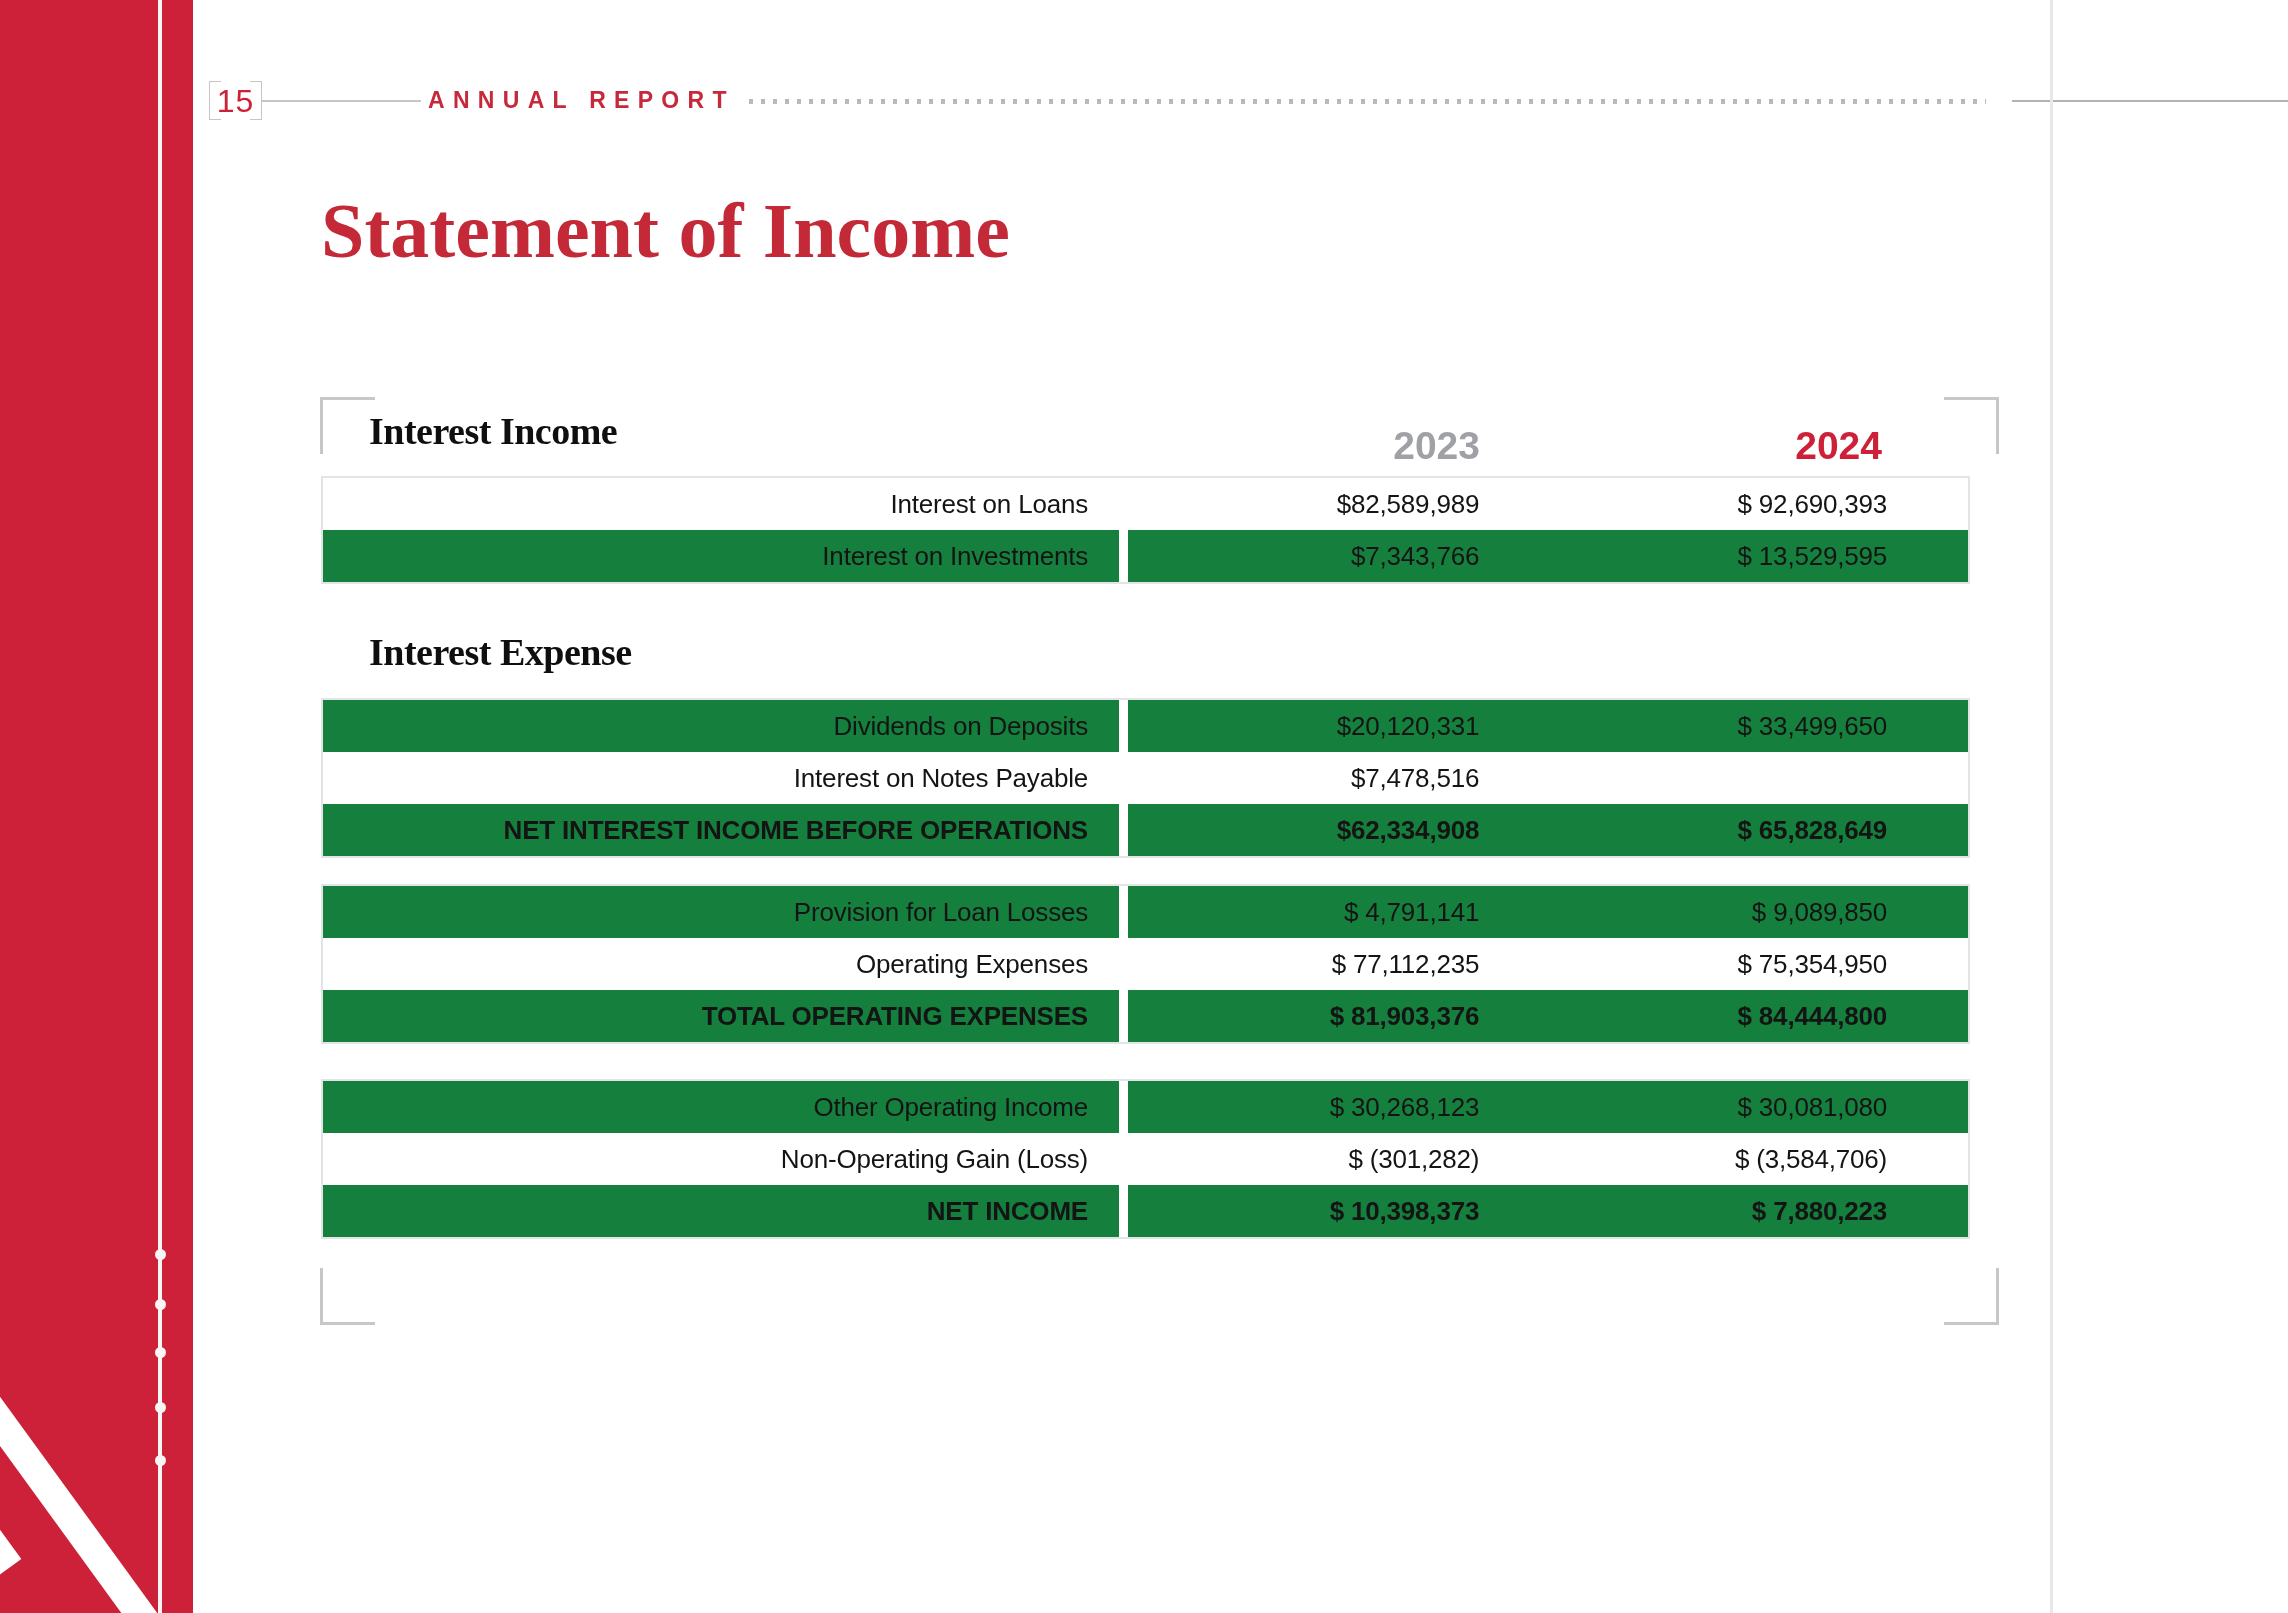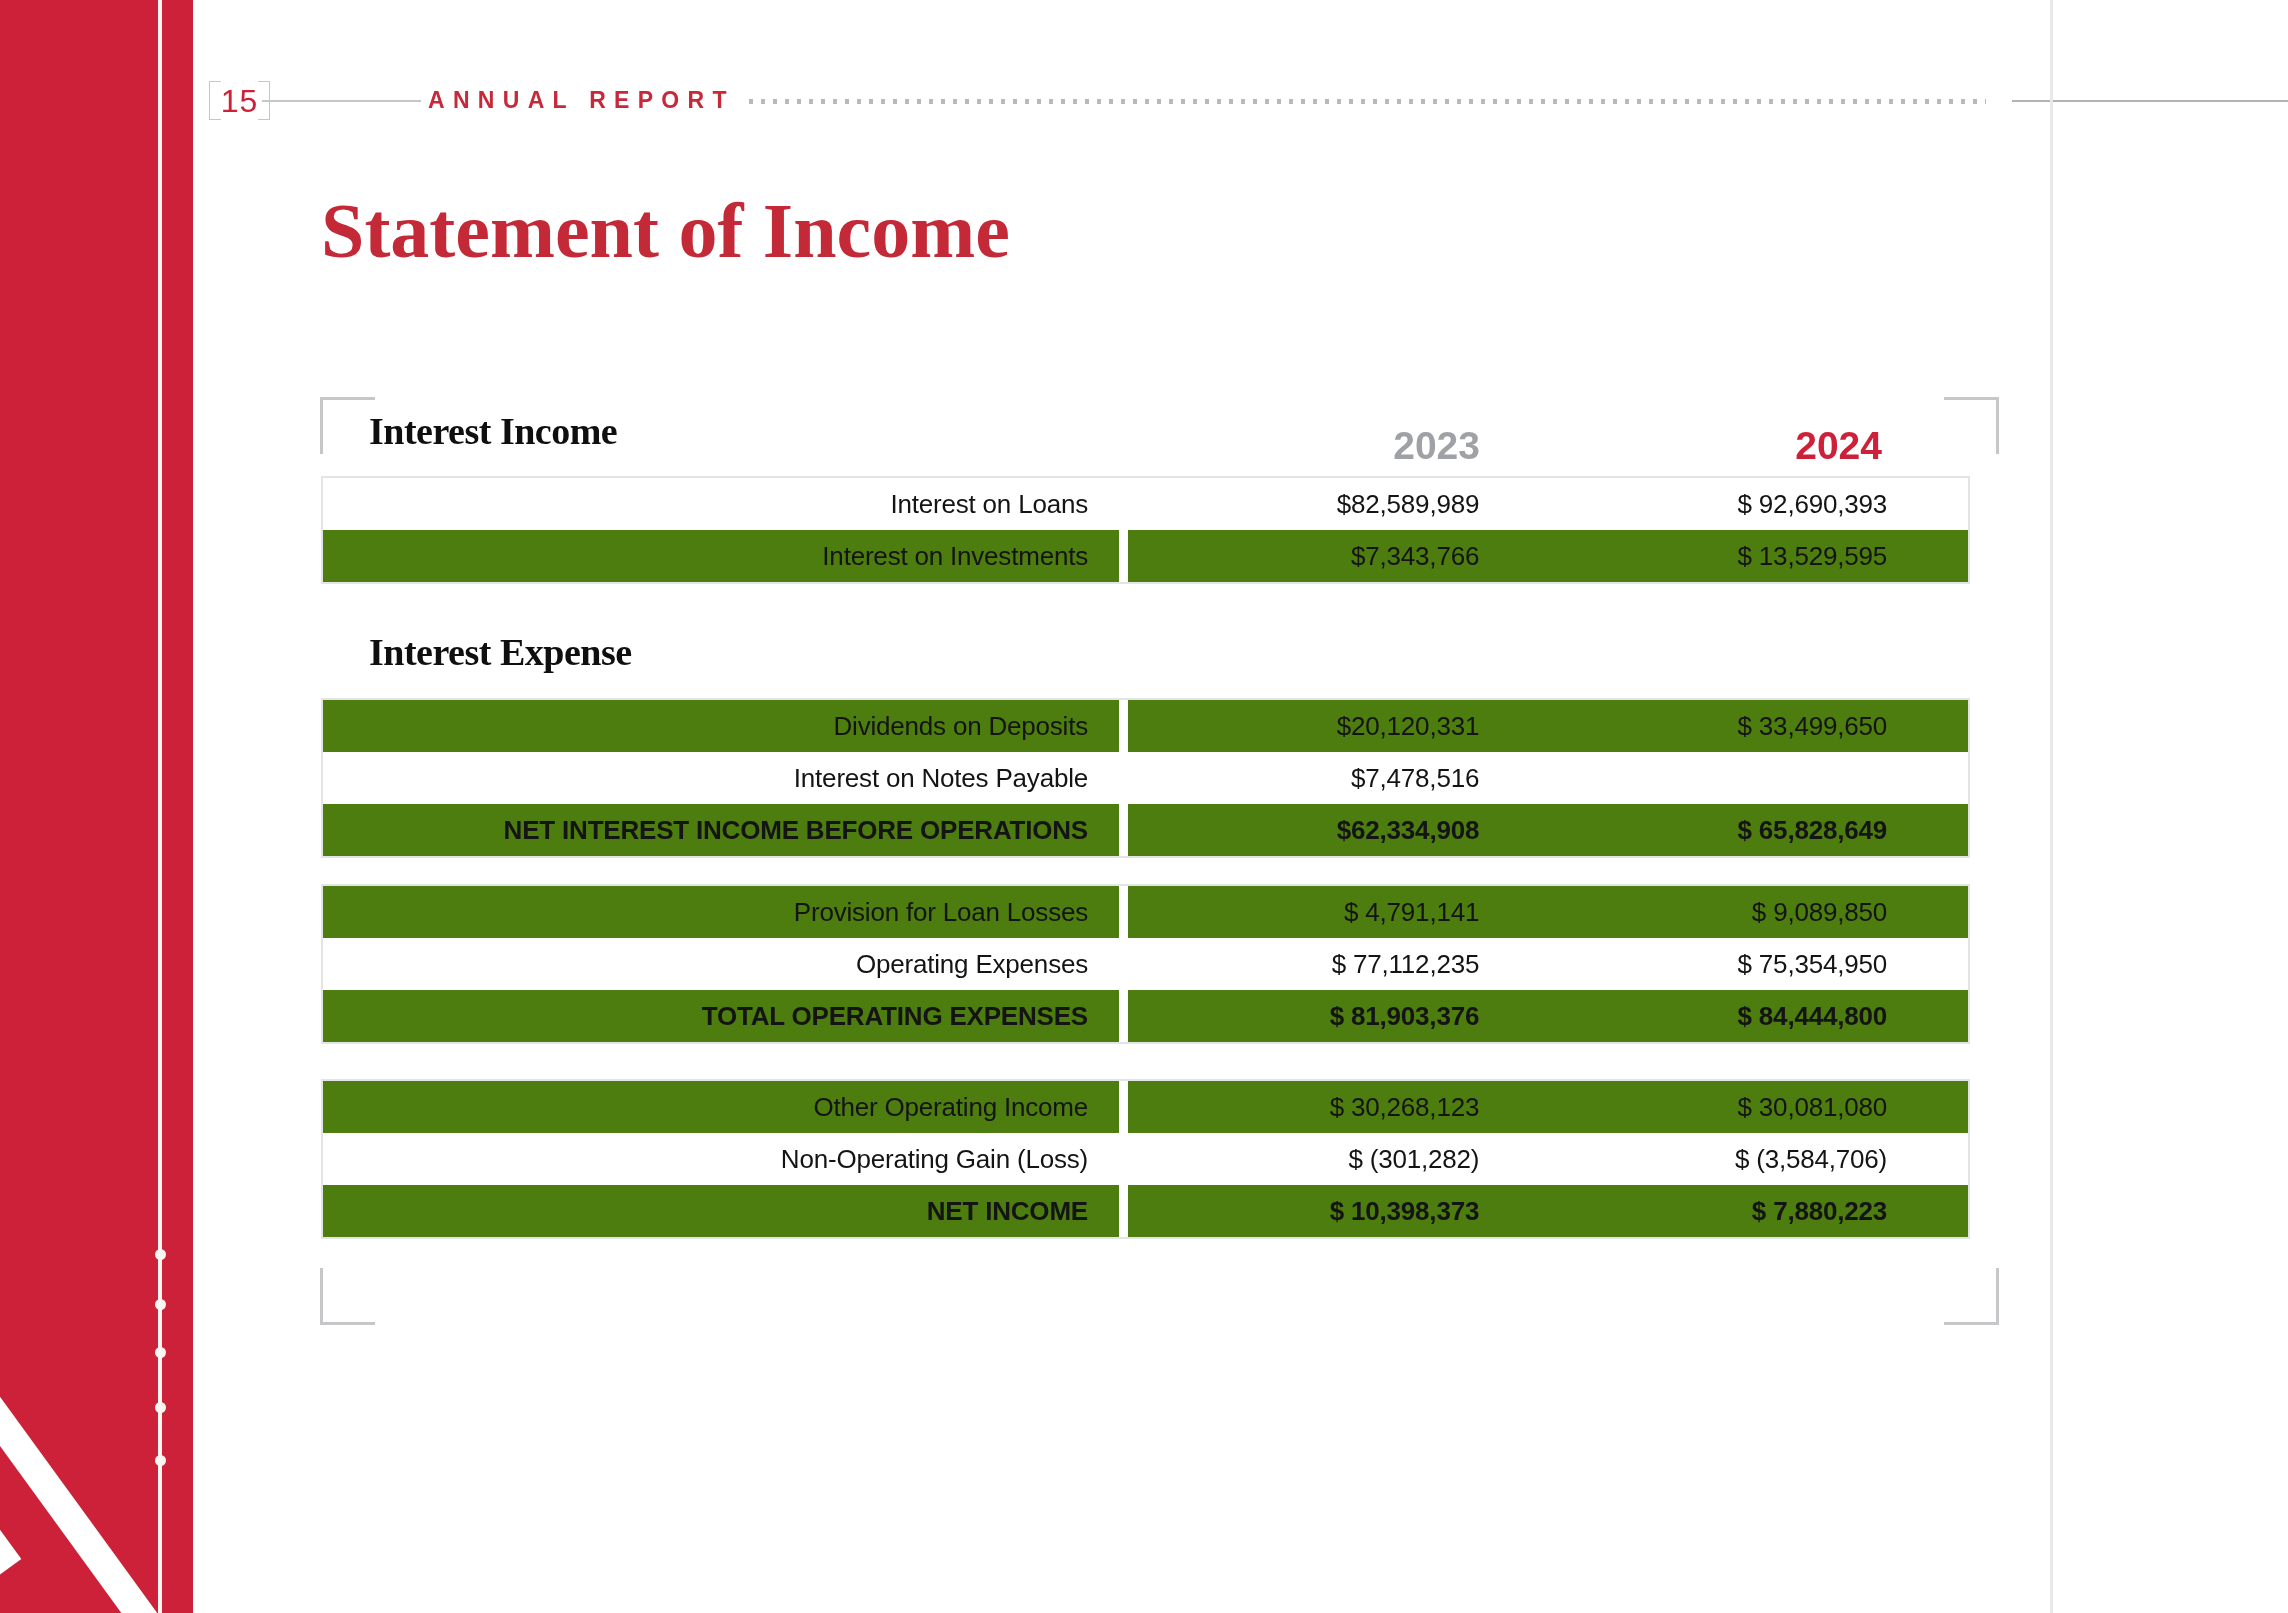--- a/index.html
+++ b/index.html
@@ -10,21 +10,21 @@
   
   .bar-main{position:absolute;left:0;top:0;width:158px;height:1613px;background:#cc2138;overflow:hidden;}
   .stripe{position:absolute;background:#ffffff;transform:rotate(54deg);transform-origin:0 0;}
   .s1{left:-92px;top:1270px;width:646px;height:29px;}
   .s2{left:-185px;top:1275px;width:351px;height:27px;}
   .bar-line{position:absolute;left:158px;top:0;width:4.6px;height:1613px;background:#f8f6f2;}
   .bar-strip{position:absolute;left:162px;top:0;width:31px;height:1613px;background:#cc2138;}
   .bar-dot{position:absolute;left:155px;width:11px;height:11px;border-radius:50%;background:#f8f6f2;}
   .d1{top:1249px}.d2{top:1299px}.d3{top:1347px}.d4{top:1402px}.d5{top:1455px}
   
-  .pagenum{position:absolute;left:209px;top:81px;width:61px;height:41px;}
+  .pagenum{position:absolute;left:209px;top:81px;width:53px;height:41px;}
   .pagenum .bk{position:absolute;top:0;width:11px;height:37px;border:1.8px solid #c6c6c8;}
   .pagenum .bl{left:0;border-right:none;}
   .pagenum .br{right:0;border-left:none;}
   .pagenum .num{position:absolute;left:0;top:0;width:100%;height:41px;line-height:41px;
     text-align:center;font-size:32px;font-weight:400;color:#cc2138;letter-spacing:0.9px;}
   .hline{position:absolute;height:1.8px;background:#c6c6c8;}
   .hl1{left:262px;top:100px;width:159px;}
   .hl2{left:2012px;top:100px;width:277px;background:#b3b3b6;}
   .header-label{position:absolute;left:428px;top:87px;font-size:23px;font-weight:700;
     letter-spacing:8.3px;color:#c5293a;white-space:nowrap;}
@@ -46,21 +46,21 @@
   .sh0{left:369px;top:412px;}
   .sh1{left:369px;top:633px;}
   
   .colhead{position:absolute;top:426px;font-size:39px;font-weight:700;line-height:1;text-align:right;}
   .c2023{left:1129px;width:351px;color:#9fa1a6;}
   .c2024{left:1548px;width:334px;color:#cc2138;}
   
   .fin-table{position:absolute;left:321px;width:1645px;border:2.8px solid #e3e4e6;background:#ffffff;}
   .t0{top:476px;}.t1{top:698px;}.t2{top:884px;}.t3{top:1079px;}
   .row{display:grid;grid-template-columns:796px 9.2px 419px 1fr;height:52px;align-items:center;}
-  .row.bg-gray .cell{background:#4d7c0f;}
+  .row.bg-gray .cell{background:#15803d;}
   .row.bg-white .cell{background:#ffffff;}
   .cell{height:100%;display:flex;align-items:center;justify-content:flex-end;
     font-size:26px;letter-spacing:-0.2px;white-space:nowrap;}
   .cell.gap{background:#ffffff !important;}
   .cell.lbl{padding-right:31px;}
   .cell.v1{padding-right:68px;}
   .cell.v2{padding-right:81px;}
   .row.bold .cell{font-weight:700;}
 </style>
 </head>

